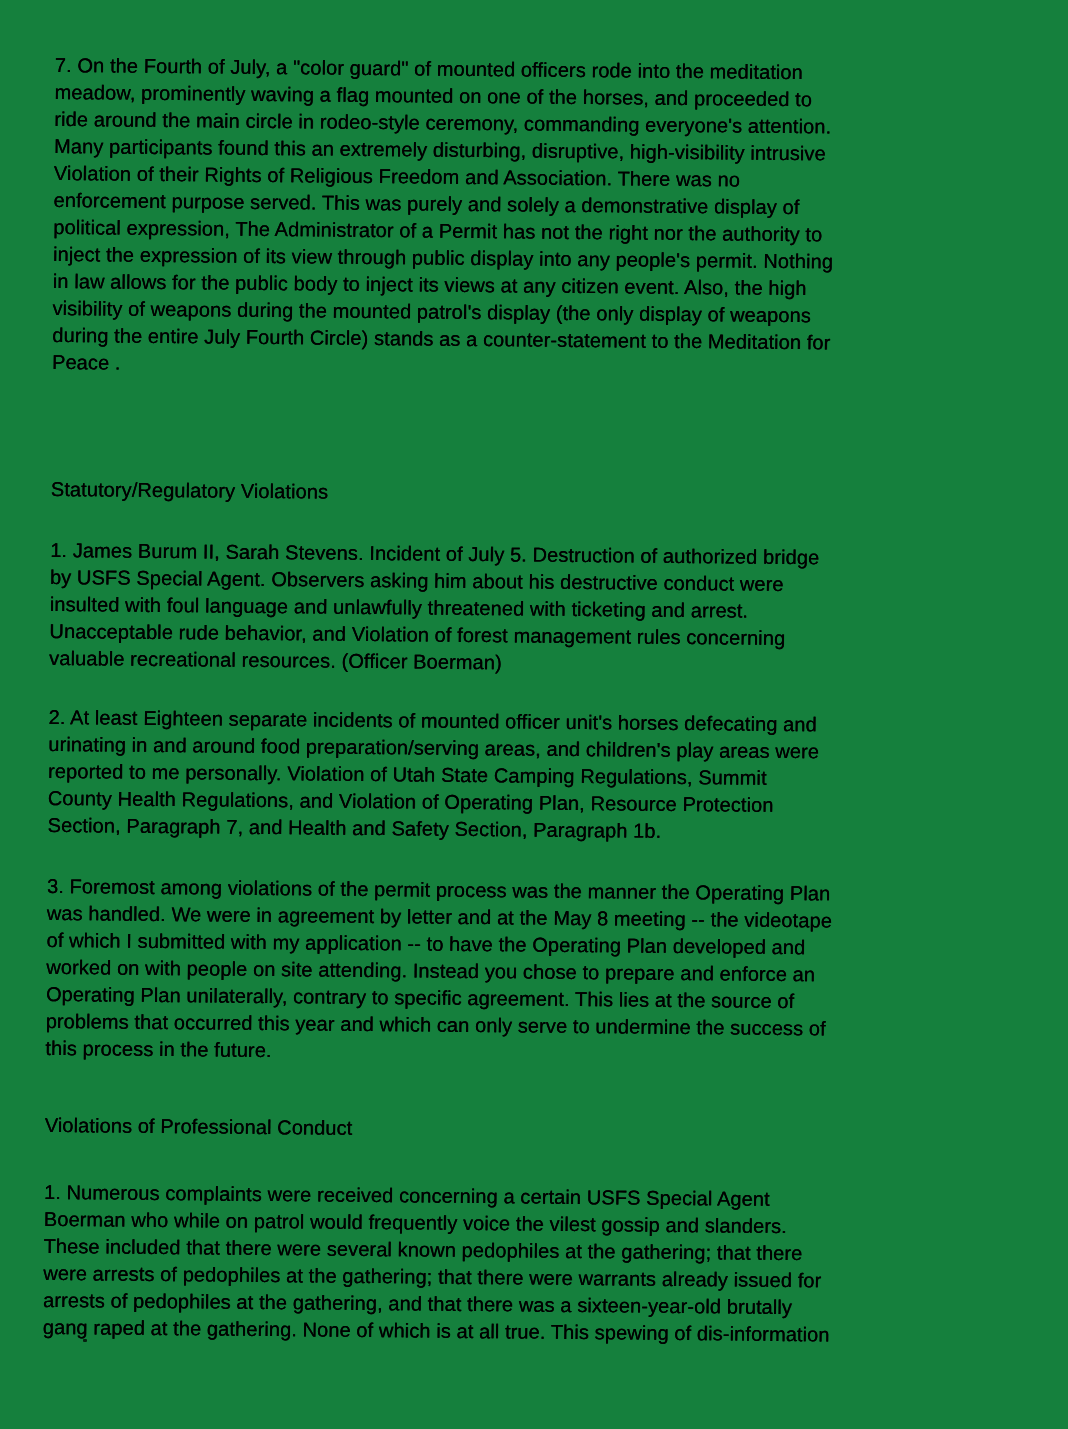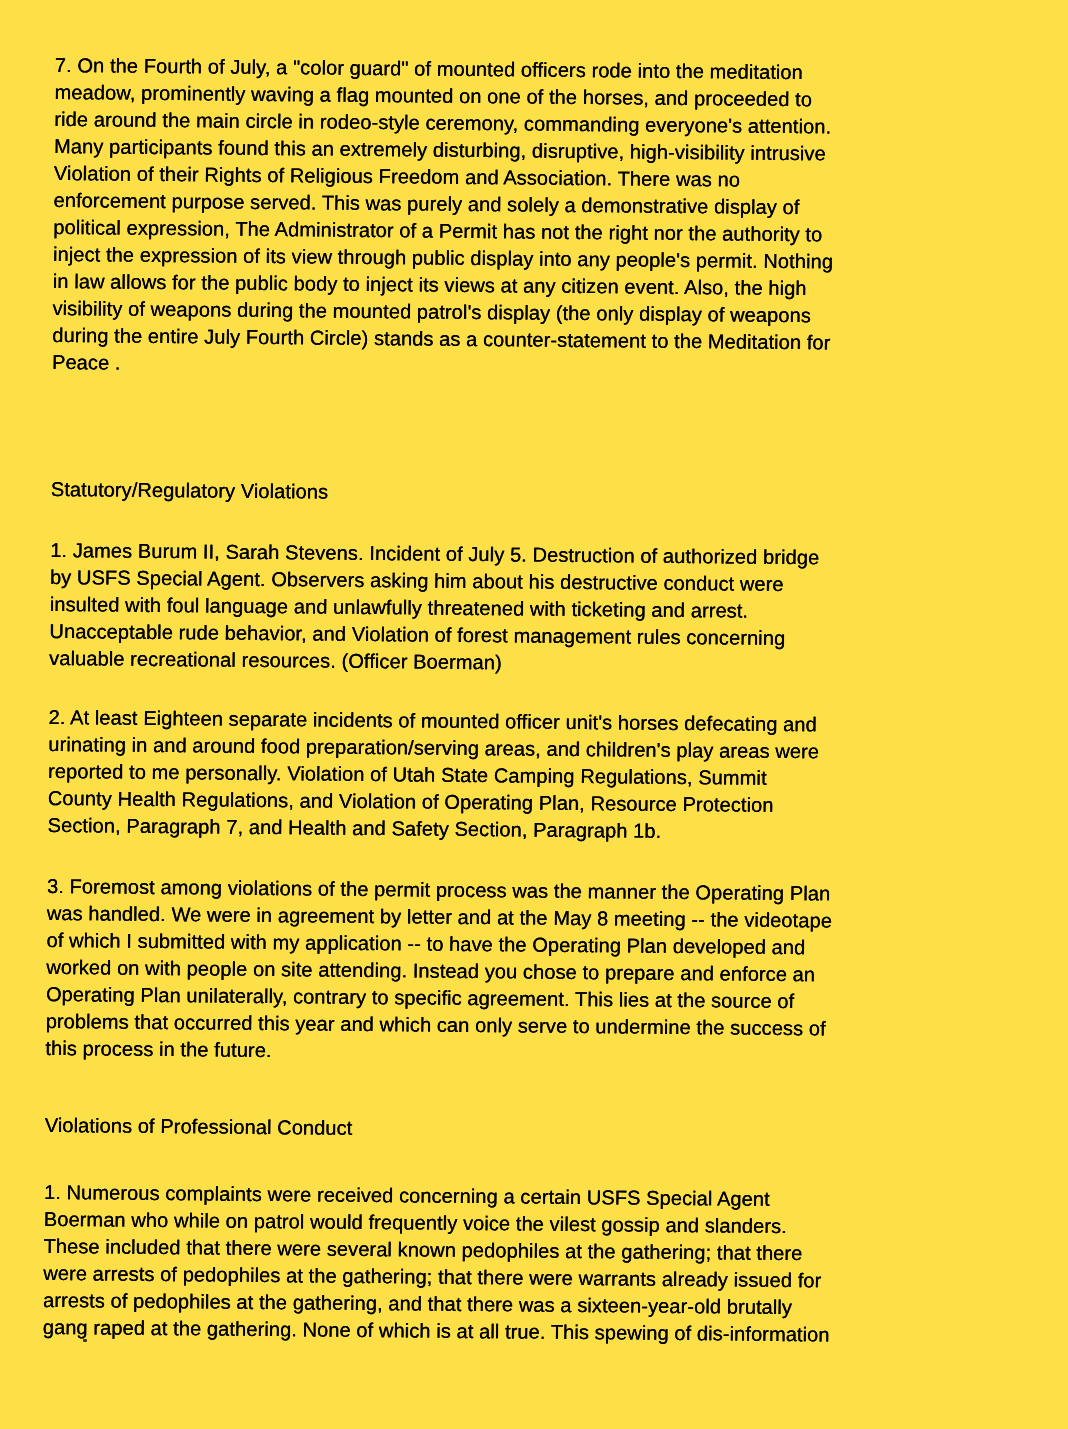--- a/index.html
+++ b/index.html
@@ -11,21 +11,21 @@
     width: 1068px;
     height: 1429px;
     position: relative;
     overflow: hidden;
     font-family: "Liberation Sans", "DejaVu Sans", sans-serif;
     color: #000000;
   }
   .page {
     position: absolute;
     inset: 0;
-    background: #fde047;
+    background: #15803d;
   }
   .content {
     position: absolute;
     left: 55px;
     top: 52px;
     width: 965px;
     transform: rotate(0.55deg);
     transform-origin: 0 0;
     font-size: 20px;
     line-height: 27px;

